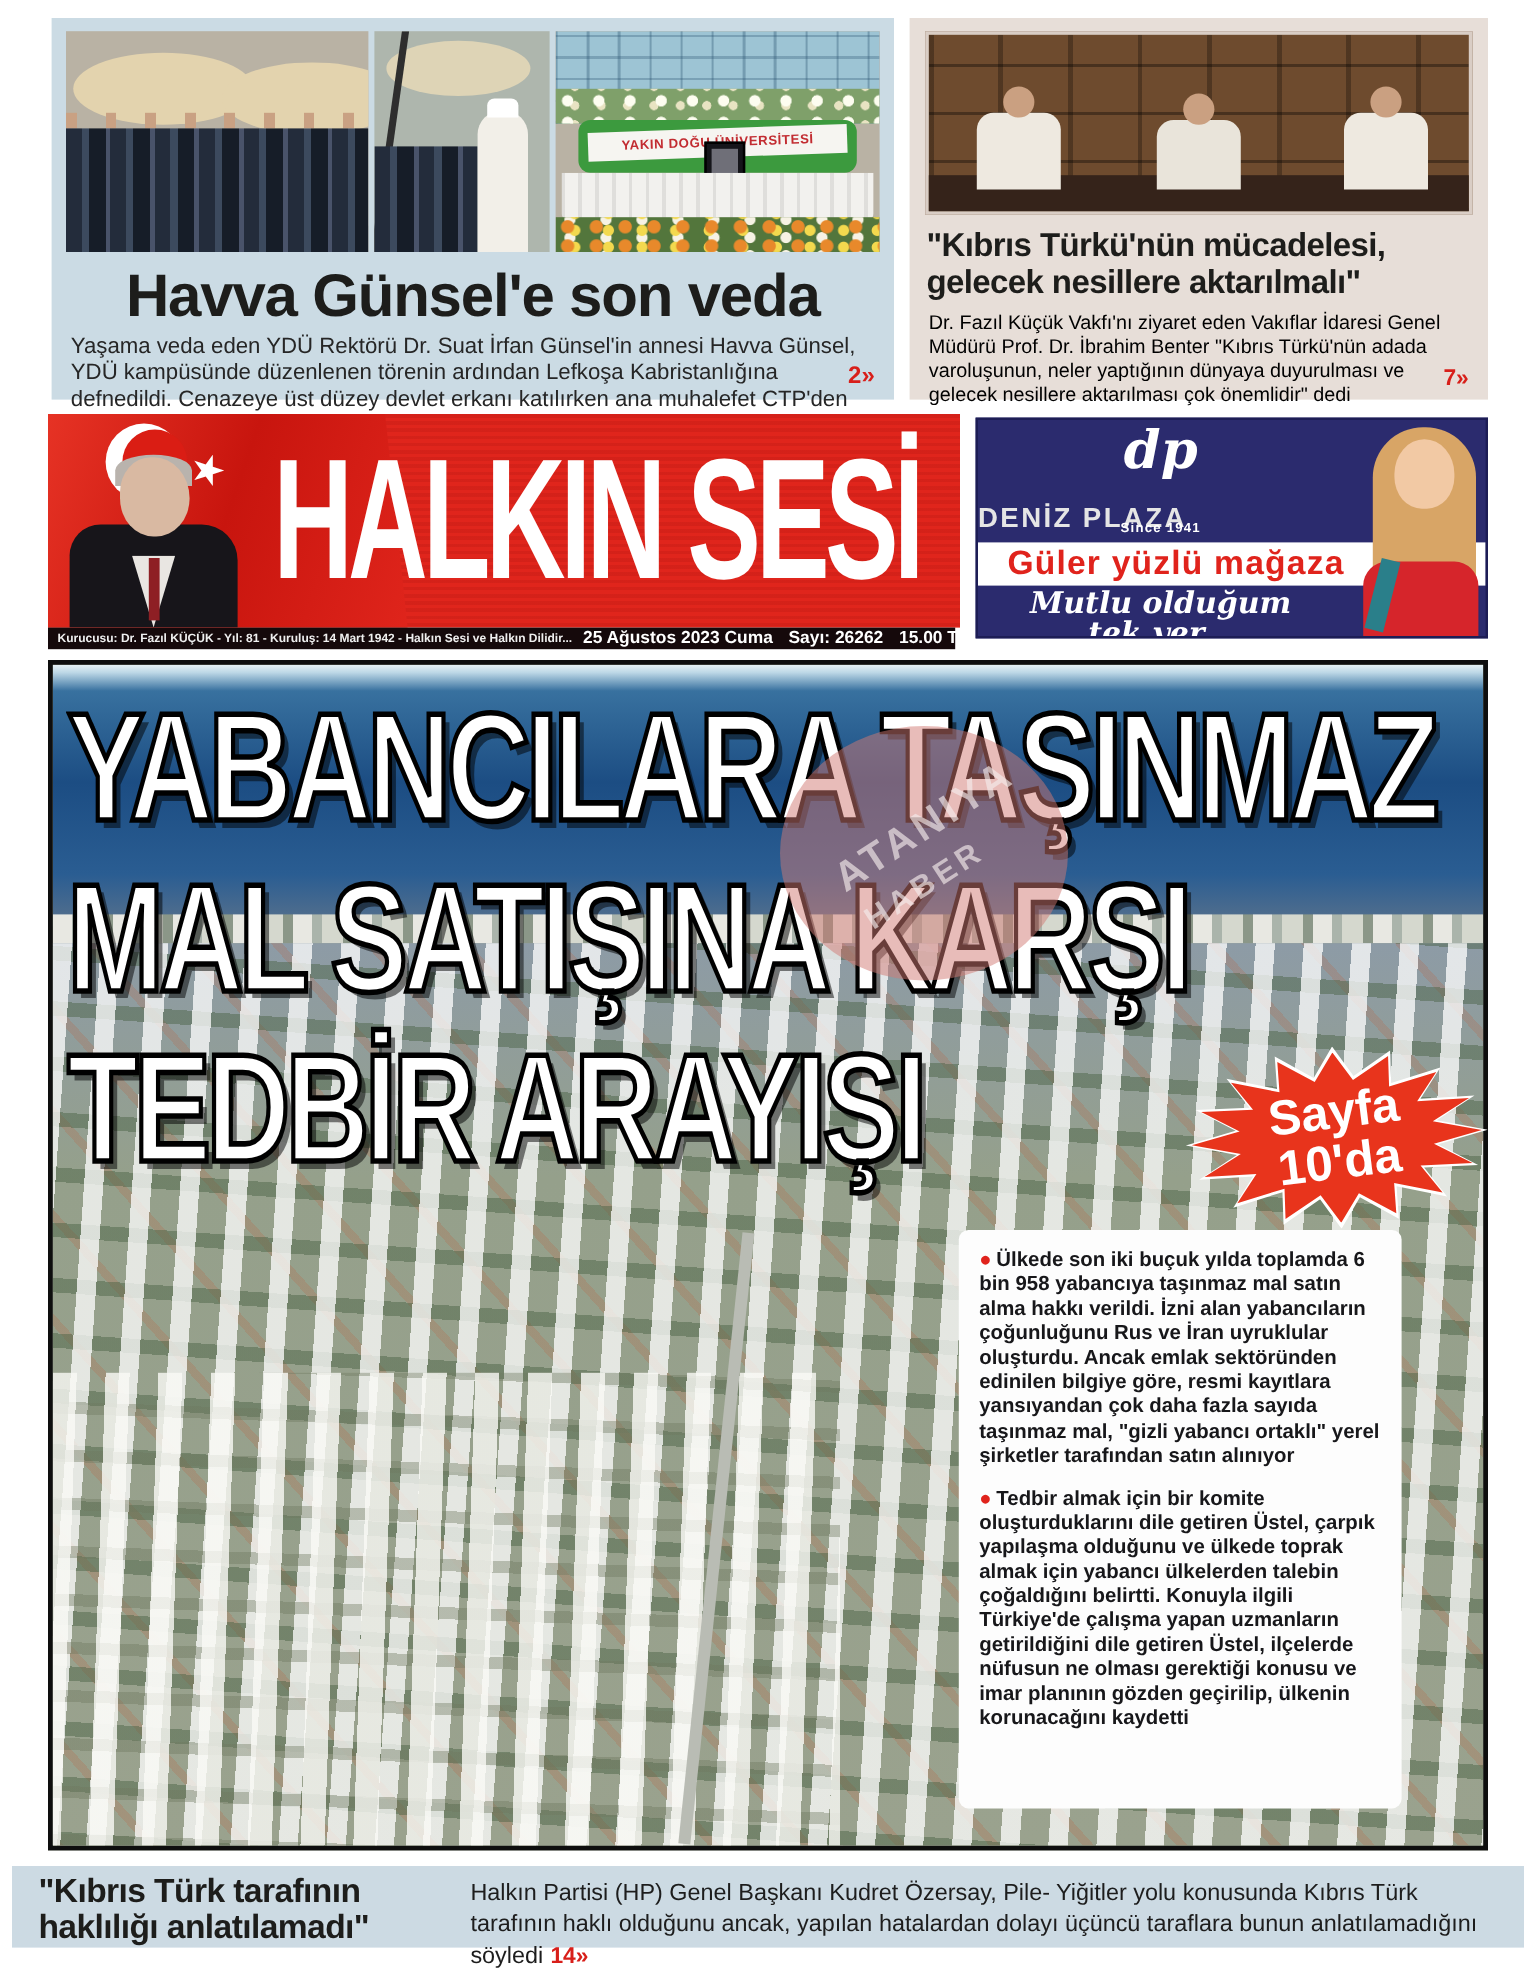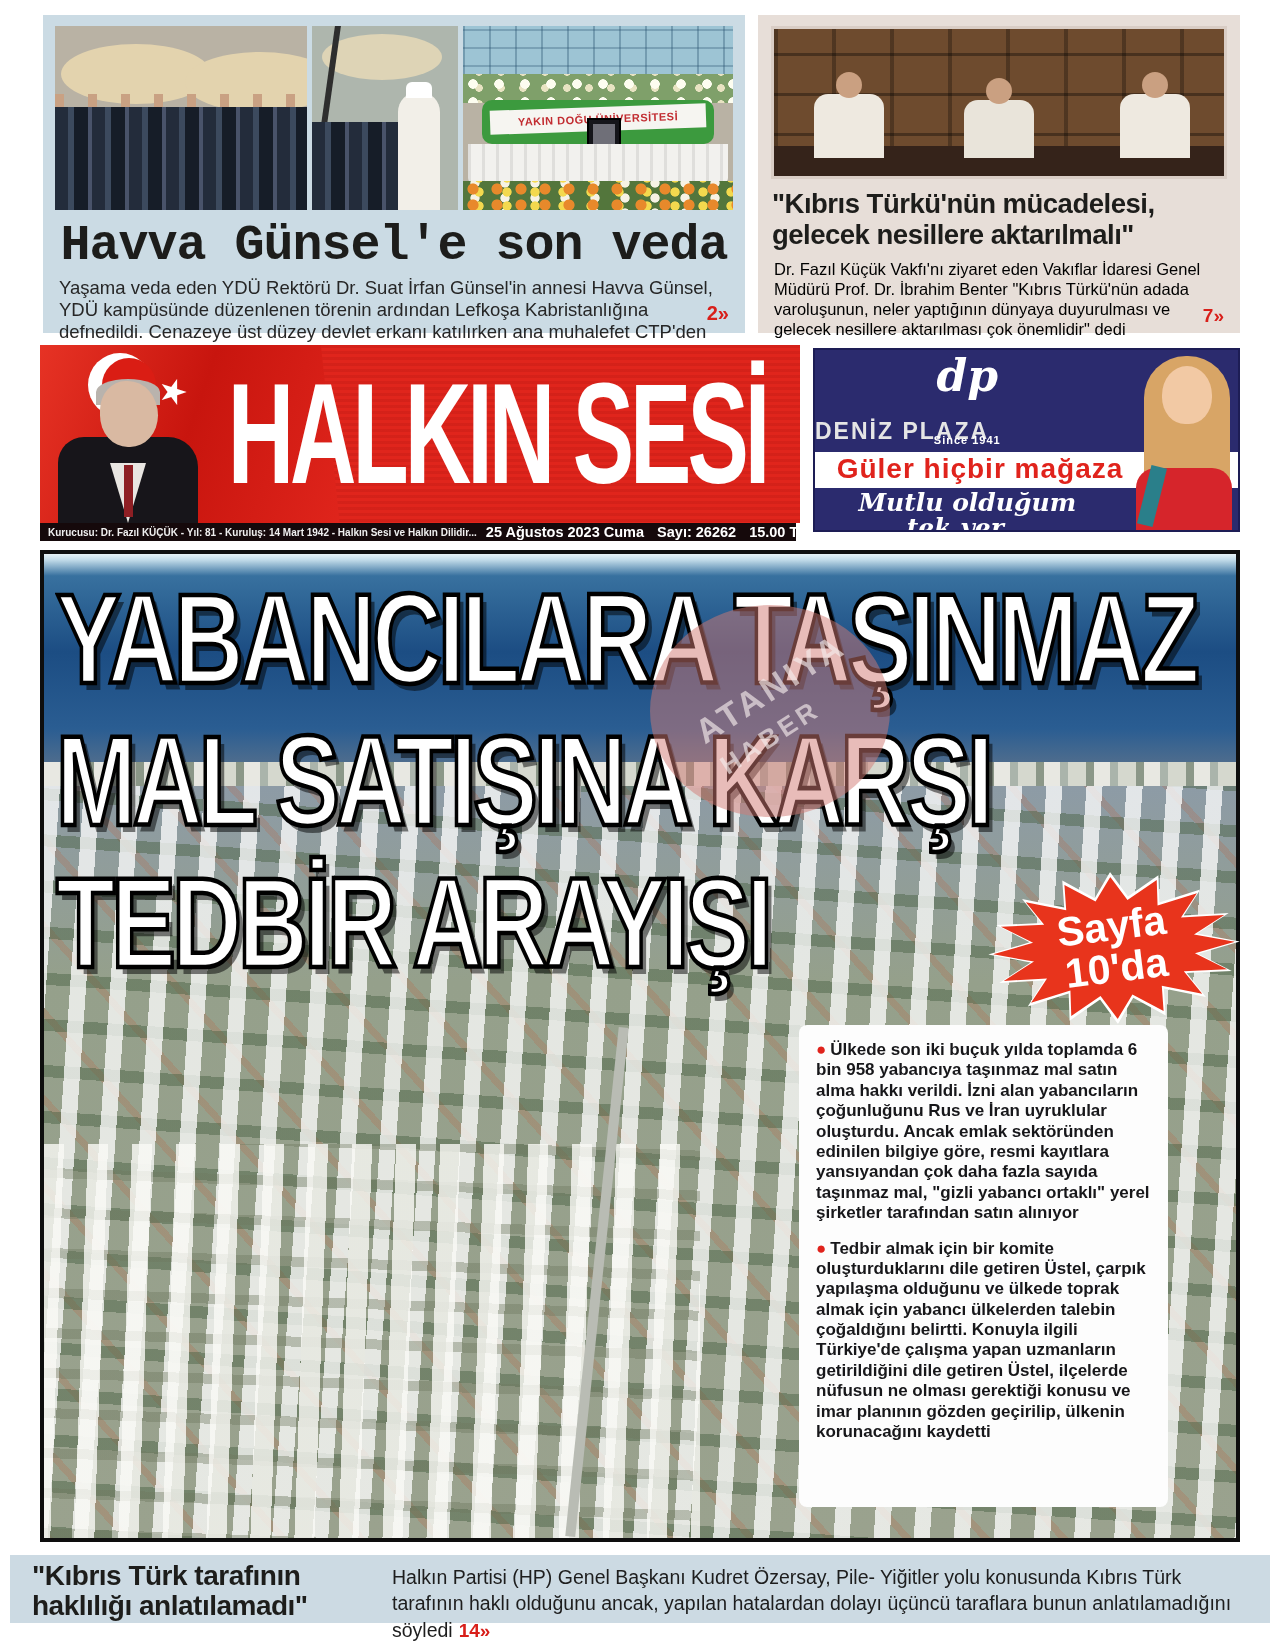--- a/index.html
+++ b/index.html
@@ -35,21 +35,21 @@
   .coffin-banner span { color:#c22c31; font-size:11px; font-weight:bold; letter-spacing:.5px; white-space:nowrap; }
   .coffin-portrait { position:absolute; left:46%; top:50%; width:34px; height:44px; background:#15151a; border:2px solid #000; }
   .coffin-portrait i { position:absolute; inset:4px; background:#6f6f78; display:block; }
   .table-skirt { position:absolute; left:2%; right:2%; top:64%; height:22%; background:#f2f1ee;
      background-image:repeating-linear-gradient(90deg,rgba(0,0,0,.08) 0 3px,rgba(0,0,0,0) 3px 14px); border-radius:0 0 6px 6px; }
   .flower-row { position:absolute; left:0; right:0; bottom:0; height:16%;
      background:radial-gradient(circle 6px at 10px 8px,#e8892b 85%,rgba(0,0,0,0) 100%) 0 0/24px 16px,
                 radial-gradient(circle 5px at 6px 6px,#f3d94e 85%,rgba(0,0,0,0) 100%) 10px 5px/28px 14px,
                 radial-gradient(circle 5px at 8px 8px,#f6f2e4 85%,rgba(0,0,0,0) 100%) 4px 9px/30px 15px, #53763c; }
   .tl-headline { position:absolute; left:12px; right:12px; top:202px; text-align:center;
-     font-size:50px; font-weight:bold; color:#1d1d1b; letter-spacing:-1px;font-family:Liberation Mono, monospace; }
+     font-size:50px; font-weight:bold; color:#1d1d1b; letter-spacing:-1px; }
   .tl-body { position:absolute; left:16px; right:18px; top:262px; font-size:18.5px; line-height:1.2; color:#262626; }
   .page-ref { color:#d81f1a; font-weight:bold; }
   .tl-ref { position:absolute; right:16px; bottom:8px; font-size:20px; }
 
   
   .tr-panel { position:absolute; left:758px; top:15px; width:482px; height:318px; background:#e7ded8; }
   .tr-photo { position:absolute; left:13px; top:11px; width:456px; height:153px; background:#6e4b2e; border:3px solid #d9cdc5;
      background-image:repeating-linear-gradient(0deg,rgba(0,0,0,.35) 0 3px,rgba(0,0,0,0) 3px 40px),
                       repeating-linear-gradient(90deg,rgba(0,0,0,.28) 0 4px,rgba(0,0,0,0) 4px 58px); }
   .desk { position:absolute; left:0; right:0; bottom:0; height:30px; background:#35231a; }
@@ -231,21 +231,21 @@
       <span>Sayı: 26262</span>
       <span>15.00 TL</span>
     </span>
   </div>
 
   <div class="ad">
     <div class="ad-mono">dp</div>
     <div class="ad-name">DENİZ PLAZA</div>
     <div class="ad-since">Since 1941</div>
     <div class="ad-band">
-      <span>Güler hiçbir mağaza</span>
+      <span>Güler yüzlü mağaza</span>
     </div>
     <div class="ad-script">
       <div>Mutlu olduğum</div>
       <div>tek yer...</div>
     </div>
     <div class="ad-girl">
       <div class="girl-hair"></div>
       <div class="girl-face"></div>
       <div class="girl-shirt"></div>
       <div class="girl-strap"></div>

